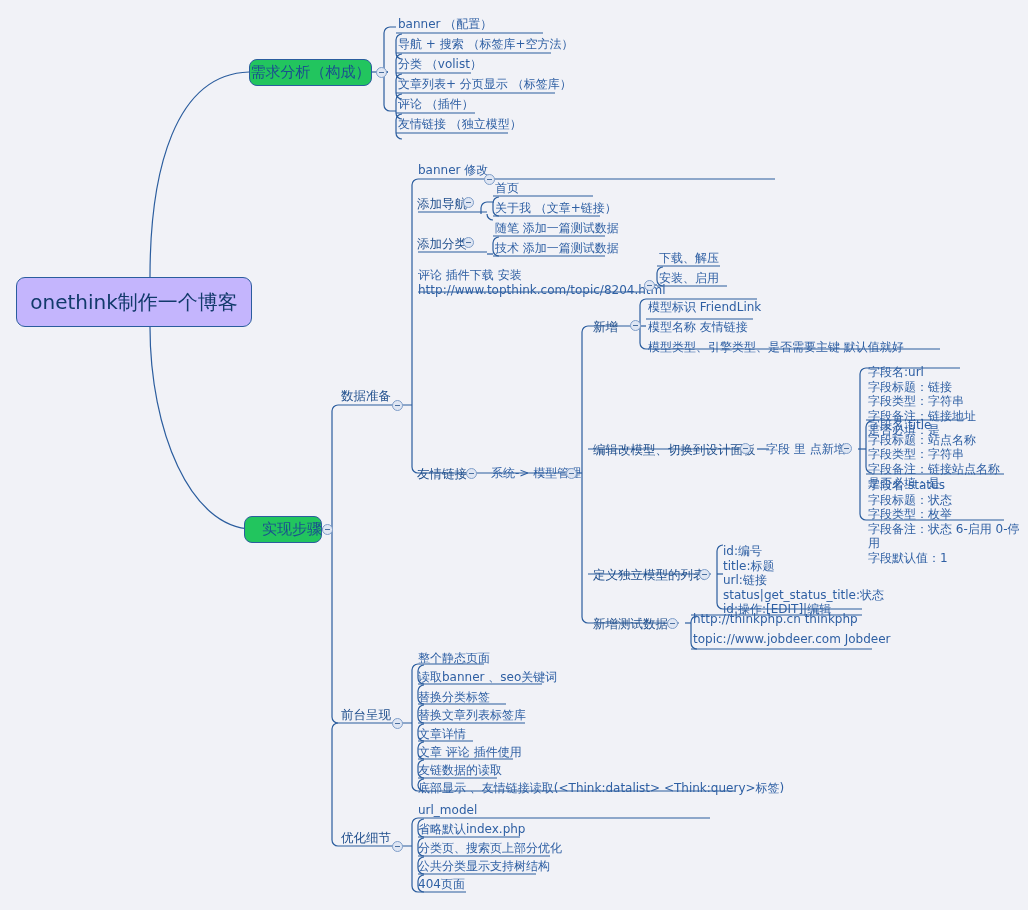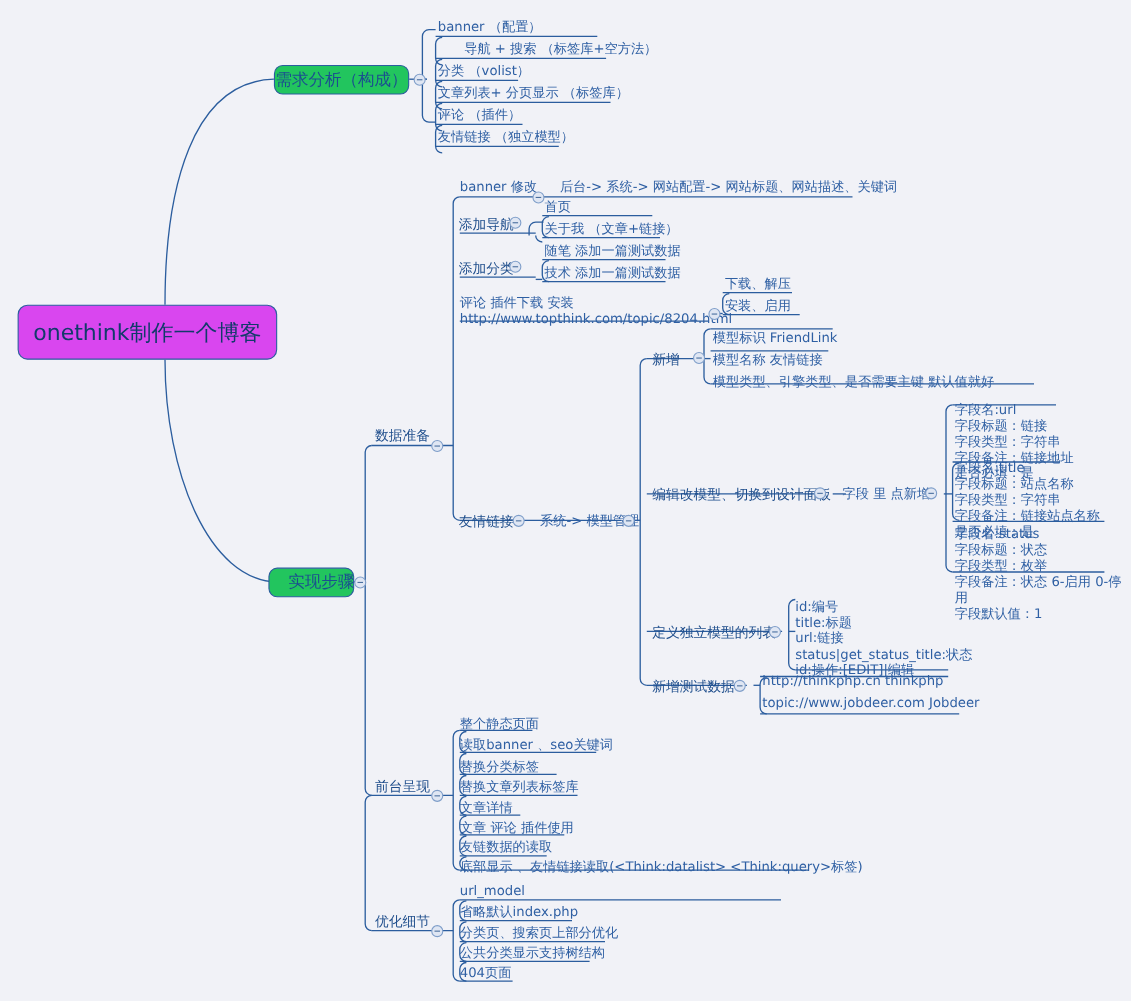--- a/index.html
+++ b/index.html
@@ -33,21 +33,21 @@
     font-size:12.5px;
     white-space:pre;
     padding:0 3px 1px 3px;
     line-height:15px;
   }
 
   
   .root{
     position:absolute;
     box-sizing:border-box;
-    background:#d946ef;
+    background:#c4b5fd;
     border:1.4px solid #2b5d9e;
     border-radius:9px;
     color:#123a6b;
     font-size:20px;
     display:flex;align-items:center;justify-content:center;
     white-space:pre;
   }
   
   .cap{
     position:absolute;
@@ -206,38 +206,37 @@
 
   <div class="root" style="left:16px;top:277px;width:236px;height:50px;">onethink制作一个博客</div>
 
   <div class="cap" style="left:249px;top:59px;width:123px;height:27px;">需求分析（构成）</div>
   <div class="tgl" style="left:376px;top:67px;"></div>
 
   <div class="cap" style="left:244px;top:516px;width:78px;height:27px;padding-left:18px;">实现步骤</div>
   <div class="tgl" style="left:322px;top:524px;"></div>
 
   <div class="leaf" style="left:394px;top:17px;">banner （配置）</div>
-  <div class="leaf" style="left:418px;top:37px;">导航 + 搜索 （标签库+空方法）</div>
+  <div class="leaf" style="left:394px;top:37px;">导航 + 搜索 （标签库+空方法）</div>
   <div class="leaf" style="left:394px;top:57px;">分类 （volist）</div>
   <div class="leaf" style="left:394px;top:77px;">文章列表+ 分页显示 （标签库）</div>
   <div class="leaf" style="left:394px;top:97px;">评论 （插件）</div>
   <div class="leaf" style="left:394px;top:117px;">友情链接 （独立模型）</div>
 
   <div class="blabel" style="left:338px;top:389px;font-family:Liberation Serif, serif;">数据准备</div>
   <div class="tgl" style="left:392px;top:400px;"></div>
 
   <div class="blabel" style="left:338px;top:707px;">前台呈现</div>
   <div class="tgl" style="left:392px;top:718px;"></div>
 
   <div class="blabel" style="left:338px;top:830px;">优化细节</div>
   <div class="tgl" style="left:392px;top:841px;"></div>
 
   <div class="leaf" style="left:414px;top:163px;">banner 修改</div>
   <div class="tgl" style="left:484px;top:174px;"></div>
-  <div class="leaf" style="left:505px;top:163px;">后台-&gt; 系统-&gt; 网站配置-&gt; 网站标题、网站描述、关键词</div>
 
   <div class="blabel" style="left:414px;top:196px;">添加导航</div>
   <div class="tgl" style="left:463px;top:197px;"></div>
   <div class="leaf" style="left:491px;top:181px;">首页</div>
   <div class="leaf" style="left:491px;top:201px;">关于我 （文章+链接）</div>
 
   <div class="blabel" style="left:414px;top:236px;">添加分类</div>
   <div class="tgl" style="left:463px;top:237px;"></div>
   <div class="leaf" style="left:491px;top:221px;">随笔 添加一篇测试数据</div>
   <div class="leaf" style="left:491px;top:241px;">技术 添加一篇测试数据</div>

